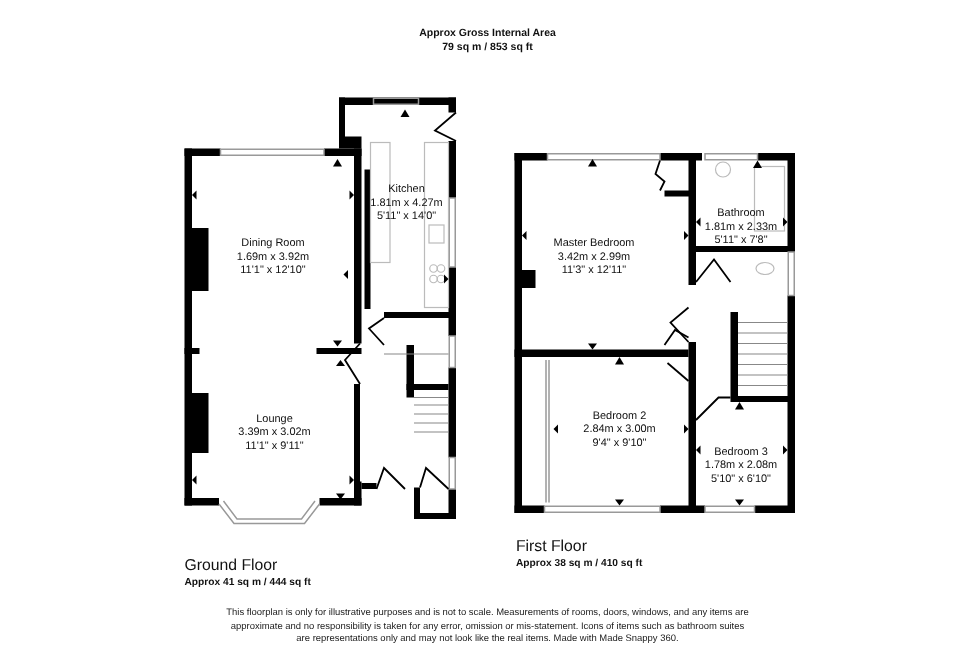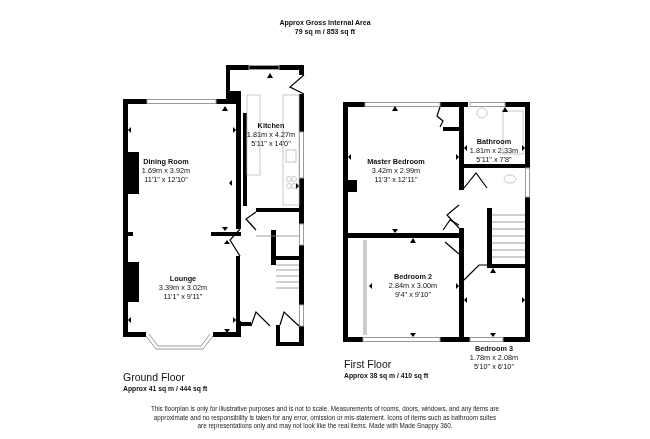--- a/index.html
+++ b/index.html
@@ -2,21 +2,21 @@
 <html><head>
   <meta charset="utf-8">
   <style>
     html, body { margin: 0; padding: 0; background: #ffffff; }
     body { width: 650px; height: 439px; position: relative; overflow: hidden;
            font-family: "Liberation Sans", sans-serif; color: #111; }
     .abs { position: absolute; }
     .hdr { left: 0; width: 650px; text-align: center; font-weight: bold; font-size: 7px; line-height: 9px; }
     .plan { position: absolute; left: 0; top: 0; }
     .room-label { position: absolute; text-align: center; font-size: 7.3px; line-height: 9px; transform: translateX(-50%); white-space: nowrap; }
-    .room-label .nm { font-weight: bold; display: block; }
+    .room-label .nm { font-weight: normal; display: block; }
     .room-label .v { display: block; }
     .floor-title { font-size: 10.5px; line-height: 12px; }
     .floor-area { font-weight: bold; font-size: 6.8px; line-height: 9px; }
     .disclaimer { left: 0; width: 650px; top: 405px; text-align: center; font-size: 6.3px; line-height: 8.5px; color: #222; }
   </style>
 </head>
 <body>
 
 <div class="abs hdr" style="top:18px;">Approx Gross Internal Area</div>
 <div class="abs hdr" style="top:27px;">79 sq m / 853 sq ft</div>
@@ -182,21 +182,21 @@
     <polygon points="493,268 490,273 496,273"></polygon>
     <polygon points="493,337 490,333 496,333"></polygon>
   </g>
 </svg>
 
 <div class="room-label" style="left:271px; top:121px;">
   <span class="nm">Kitchen</span>
   <span class="v">1.81m x 4.27m</span>
   <span class="v">5'11" x 14'0"</span>
 </div>
-<div class="room-label" style="left:166px; top:157px;">
+<div class="room-label" style="left:182px; top:157px;">
   <span class="nm">Dining Room</span>
   <span class="v">1.69m x 3.92m</span>
   <span class="v">11'1" x 12'10"</span>
 </div>
 <div class="room-label" style="left:183px; top:274px;">
   <span class="nm">Lounge</span>
   <span class="v">3.39m x 3.02m</span>
   <span class="v">11'1" x 9'11"</span>
 </div>
 
@@ -208,21 +208,21 @@
 <div class="room-label" style="left:494px; top:121px;margin-top:16px;">
   <span class="nm">Bathroom</span>
   <span class="v">1.81m x 2.33m</span>
   <span class="v">5'11" x 7'8"</span>
 </div>
 <div class="room-label" style="left:413px; top:272px;">
   <span class="nm">Bedroom 2</span>
   <span class="v">2.84m x 3.00m</span>
   <span class="v">9'4" x 9'10"</span>
 </div>
-<div class="room-label" style="left:494px; top:296px;margin-top:48px;">
+<div class="room-label" style="left:494px; top:296px;">
   <span class="nm">Bedroom 3</span>
   <span class="v">1.78m x 2.08m</span>
   <span class="v">5'10" x 6'10"</span>
 </div>
 
 <div class="abs floor-title" style="left:123px; top:371px;">Ground Floor</div>
 <div class="abs floor-area" style="left:123px; top:384px;">Approx 41 sq m / 444 sq ft</div>
 <div class="abs floor-title" style="left:344px; top:358px;text-align:right;">First Floor</div>
 <div class="abs floor-area" style="left:344px; top:371px;">Approx 38 sq m / 410 sq ft</div>
 

